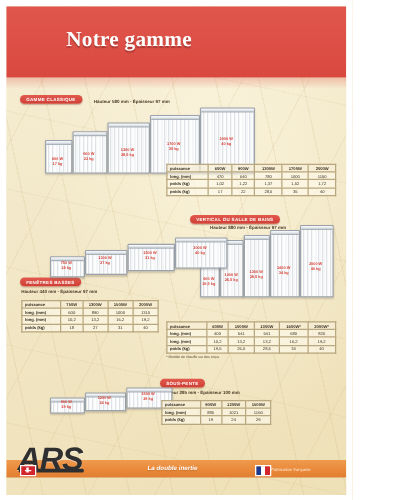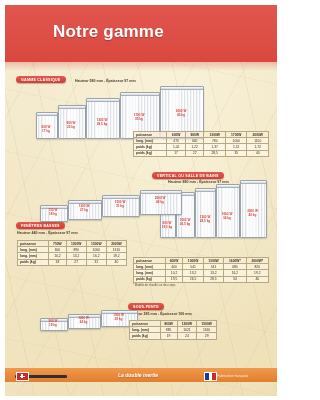--- a/index.html
+++ b/index.html
@@ -32,20 +32,21 @@
   
   .header{
     position:absolute;left:5px;top:5px;width:272px;height:57px;
     background:linear-gradient(180deg,#e0564c 0%,#dd4f46 55%,#d9483f 100%);
   }
   .header-title{
     position:absolute;left:48px;top:17px;
     color:#ffffff;font-size:17px;font-weight:bold;letter-spacing:.2px;
     text-shadow:0 1px 1px rgba(0,0,0,.25);
     white-space:nowrap;
+    font-family:Liberation Serif, serif;
   }
   .header-fade{
     position:absolute;left:5px;top:62px;width:272px;height:9px;
     background:linear-gradient(180deg,rgba(221,79,70,.30),rgba(221,79,70,0));
   }
 
   
   .chip{
     position:absolute;
     background:linear-gradient(180deg,#e2594e,#cf3f35);
@@ -338,20 +339,21 @@
       <tr>
         <td class="rowhead">poids (kg)</td>
         <td>19</td>
         <td>24</td>
         <td>29</td>
       </tr>
     </tbody>
   </table>
 
   <div class="footer-bar"></div>
+  <div class="footer-logo">ARS</div>
   <div class="footer-underline"></div>
   <div class="flag-ch"></div>
   <div class="footer-slogan">La double inertie</div>
   <div class="flag-fr"></div>
   <div class="footer-made">Fabrication française</div>
 
   <div class="edge-t"></div>
   <div class="edge-l"></div>
   <div class="edge-r"></div>
   <div class="edge-b"></div>

